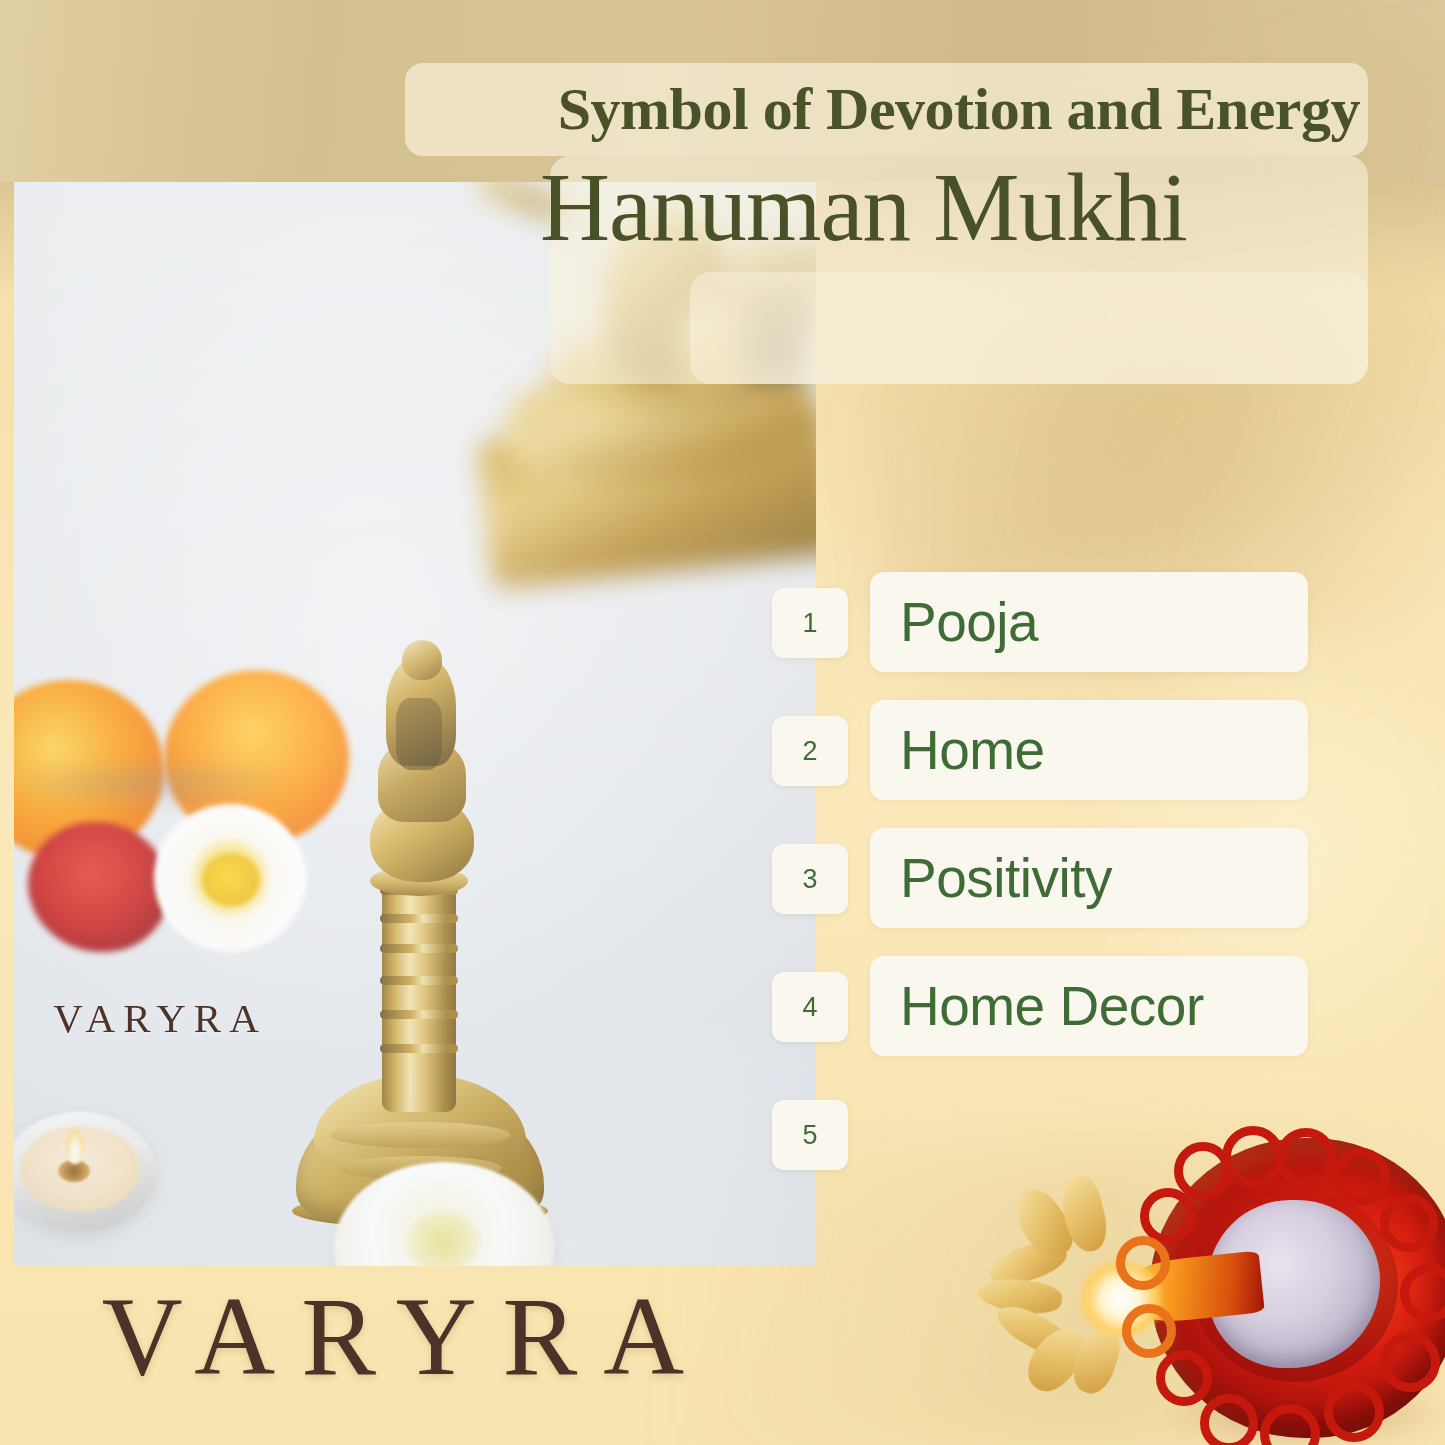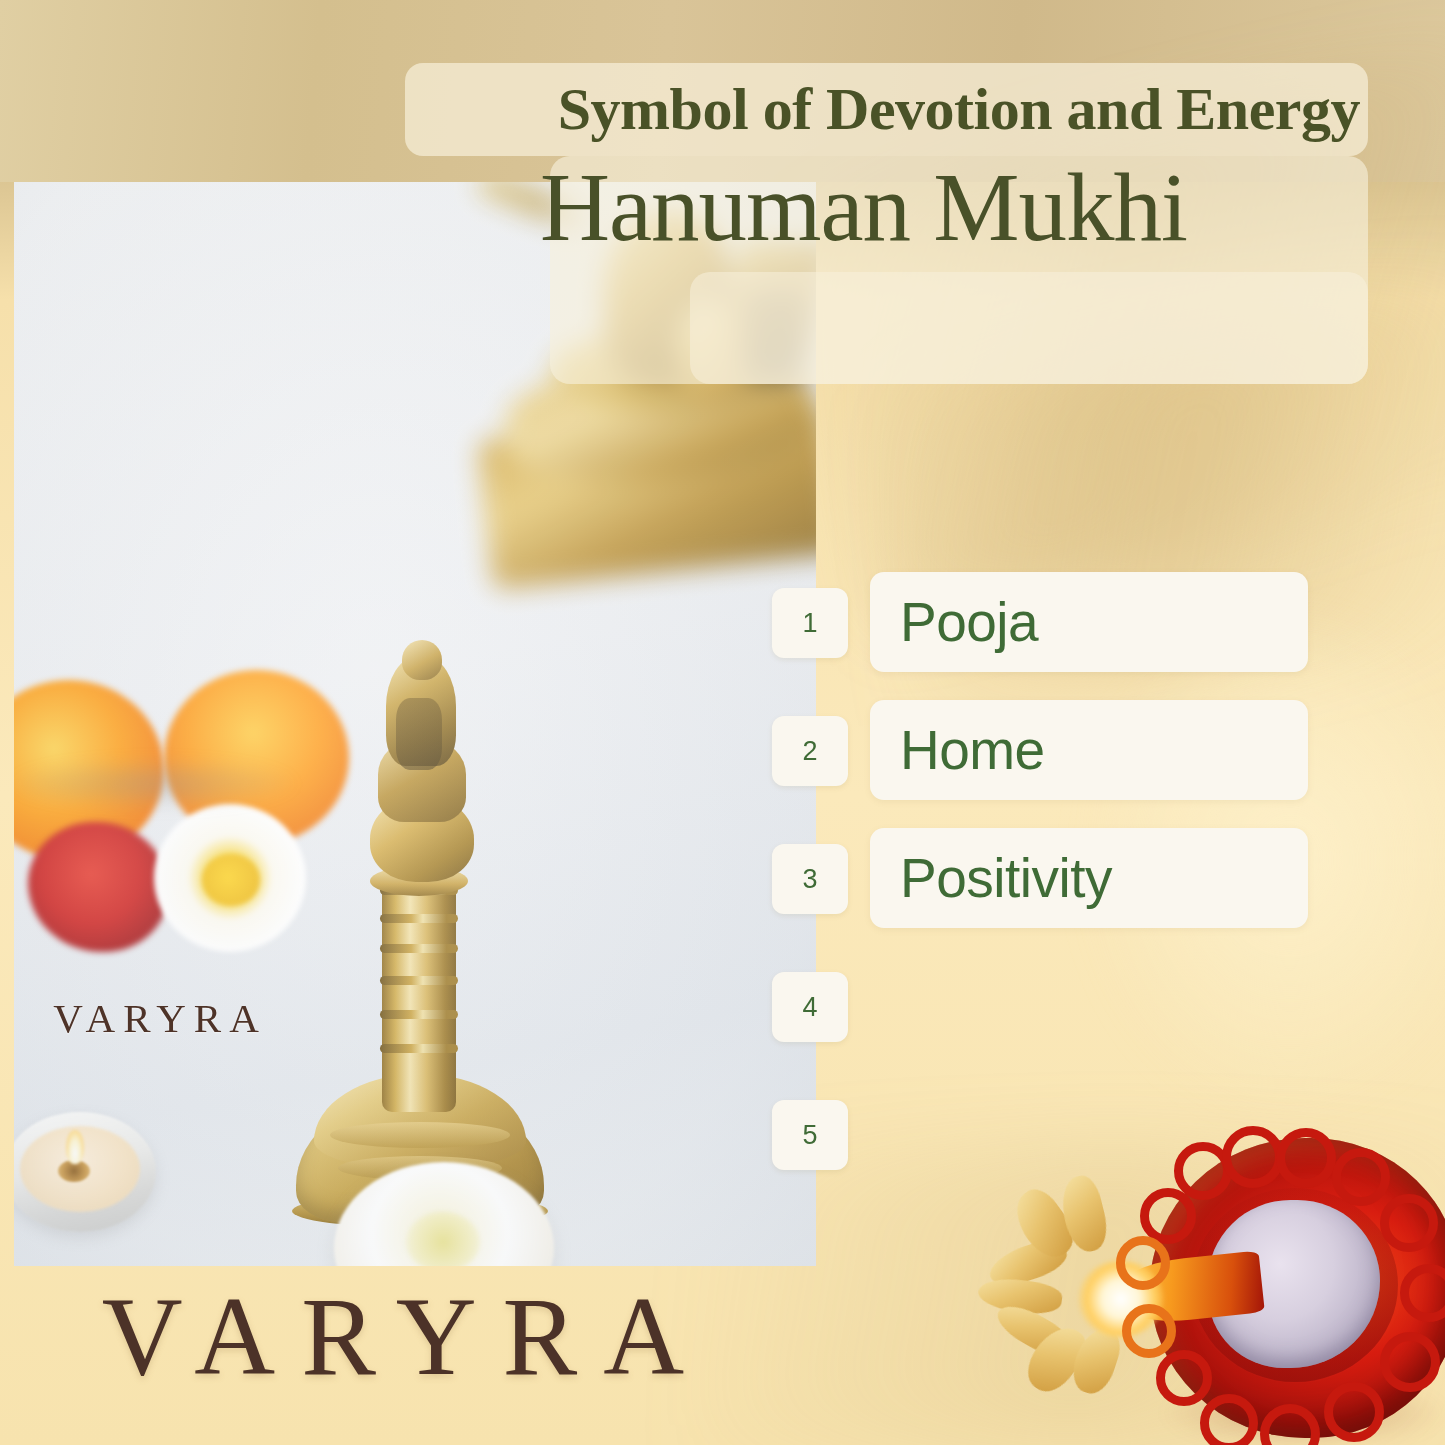--- a/index.html
+++ b/index.html
@@ -274,20 +274,21 @@
     <div class="feat">
       <div class="feat-badge">2</div>
       <div class="feat-pill">Home</div>
     </div>
     <div class="feat">
       <div class="feat-badge">3</div>
       <div class="feat-pill">Positivity</div>
     </div>
     <div class="feat">
       <div class="feat-badge">4</div>
+      <div class="feat-pill">Home Decor</div>
     </div>
     <div class="feat">
       <div class="feat-badge">5</div>
     </div>
   </div>
 
   <div class="brand">VARYRA</div>
 
   <div class="diya">
     <div class="diya-shadow"></div>

